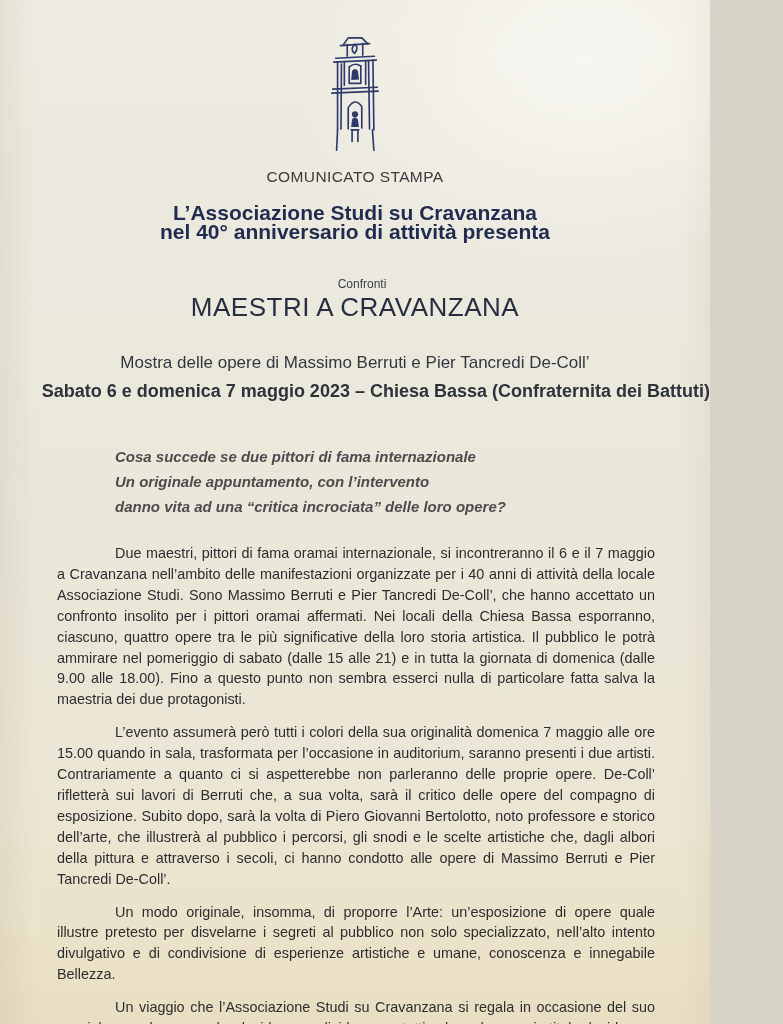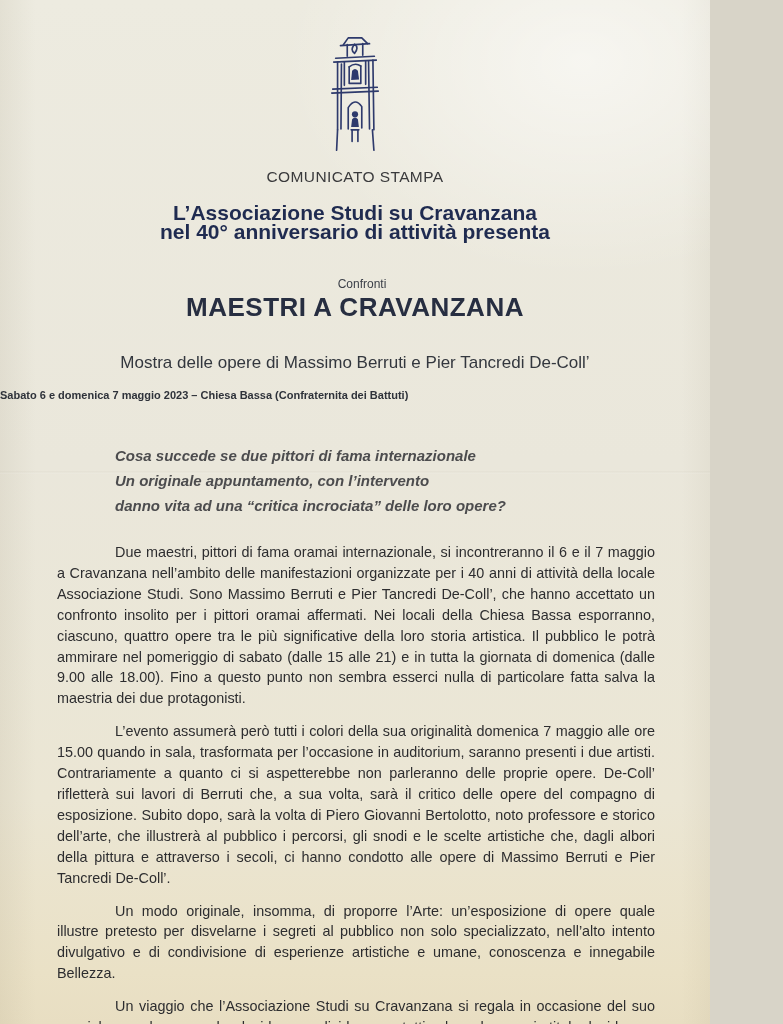--- a/index.html
+++ b/index.html
@@ -48,36 +48,36 @@
     margin-top:36px;
     text-align:center;
     font-size:12px;
     color:#3c4049;
     padding-left:14px;
   }
   .main-title{
     margin:1px 0 0 0;
     text-align:center;
     font-size:26px;
-    font-weight:bold;
+    font-weight:normal;
     letter-spacing:0.5px;
     color:#272e41;
   }
   .subtitle{
     margin-top:30px;
     text-align:center;
     font-weight:normal;
     font-size:17px;
     color:#33373e;
   }
   .dateline{
-    margin-top:16px;
-    text-align:left;
+    margin-top:8px;
+    text-align:right;
     font-weight:bold;
-    font-size:11px;
+    font-size:18px;
     color:#2e323a;
   }
   .intro{
     margin:42px 0 0 115px;
     font-style:italic;
     font-weight:bold;
     font-size:15px;
     line-height:25px;
     color:#4c4c4e;
   }

